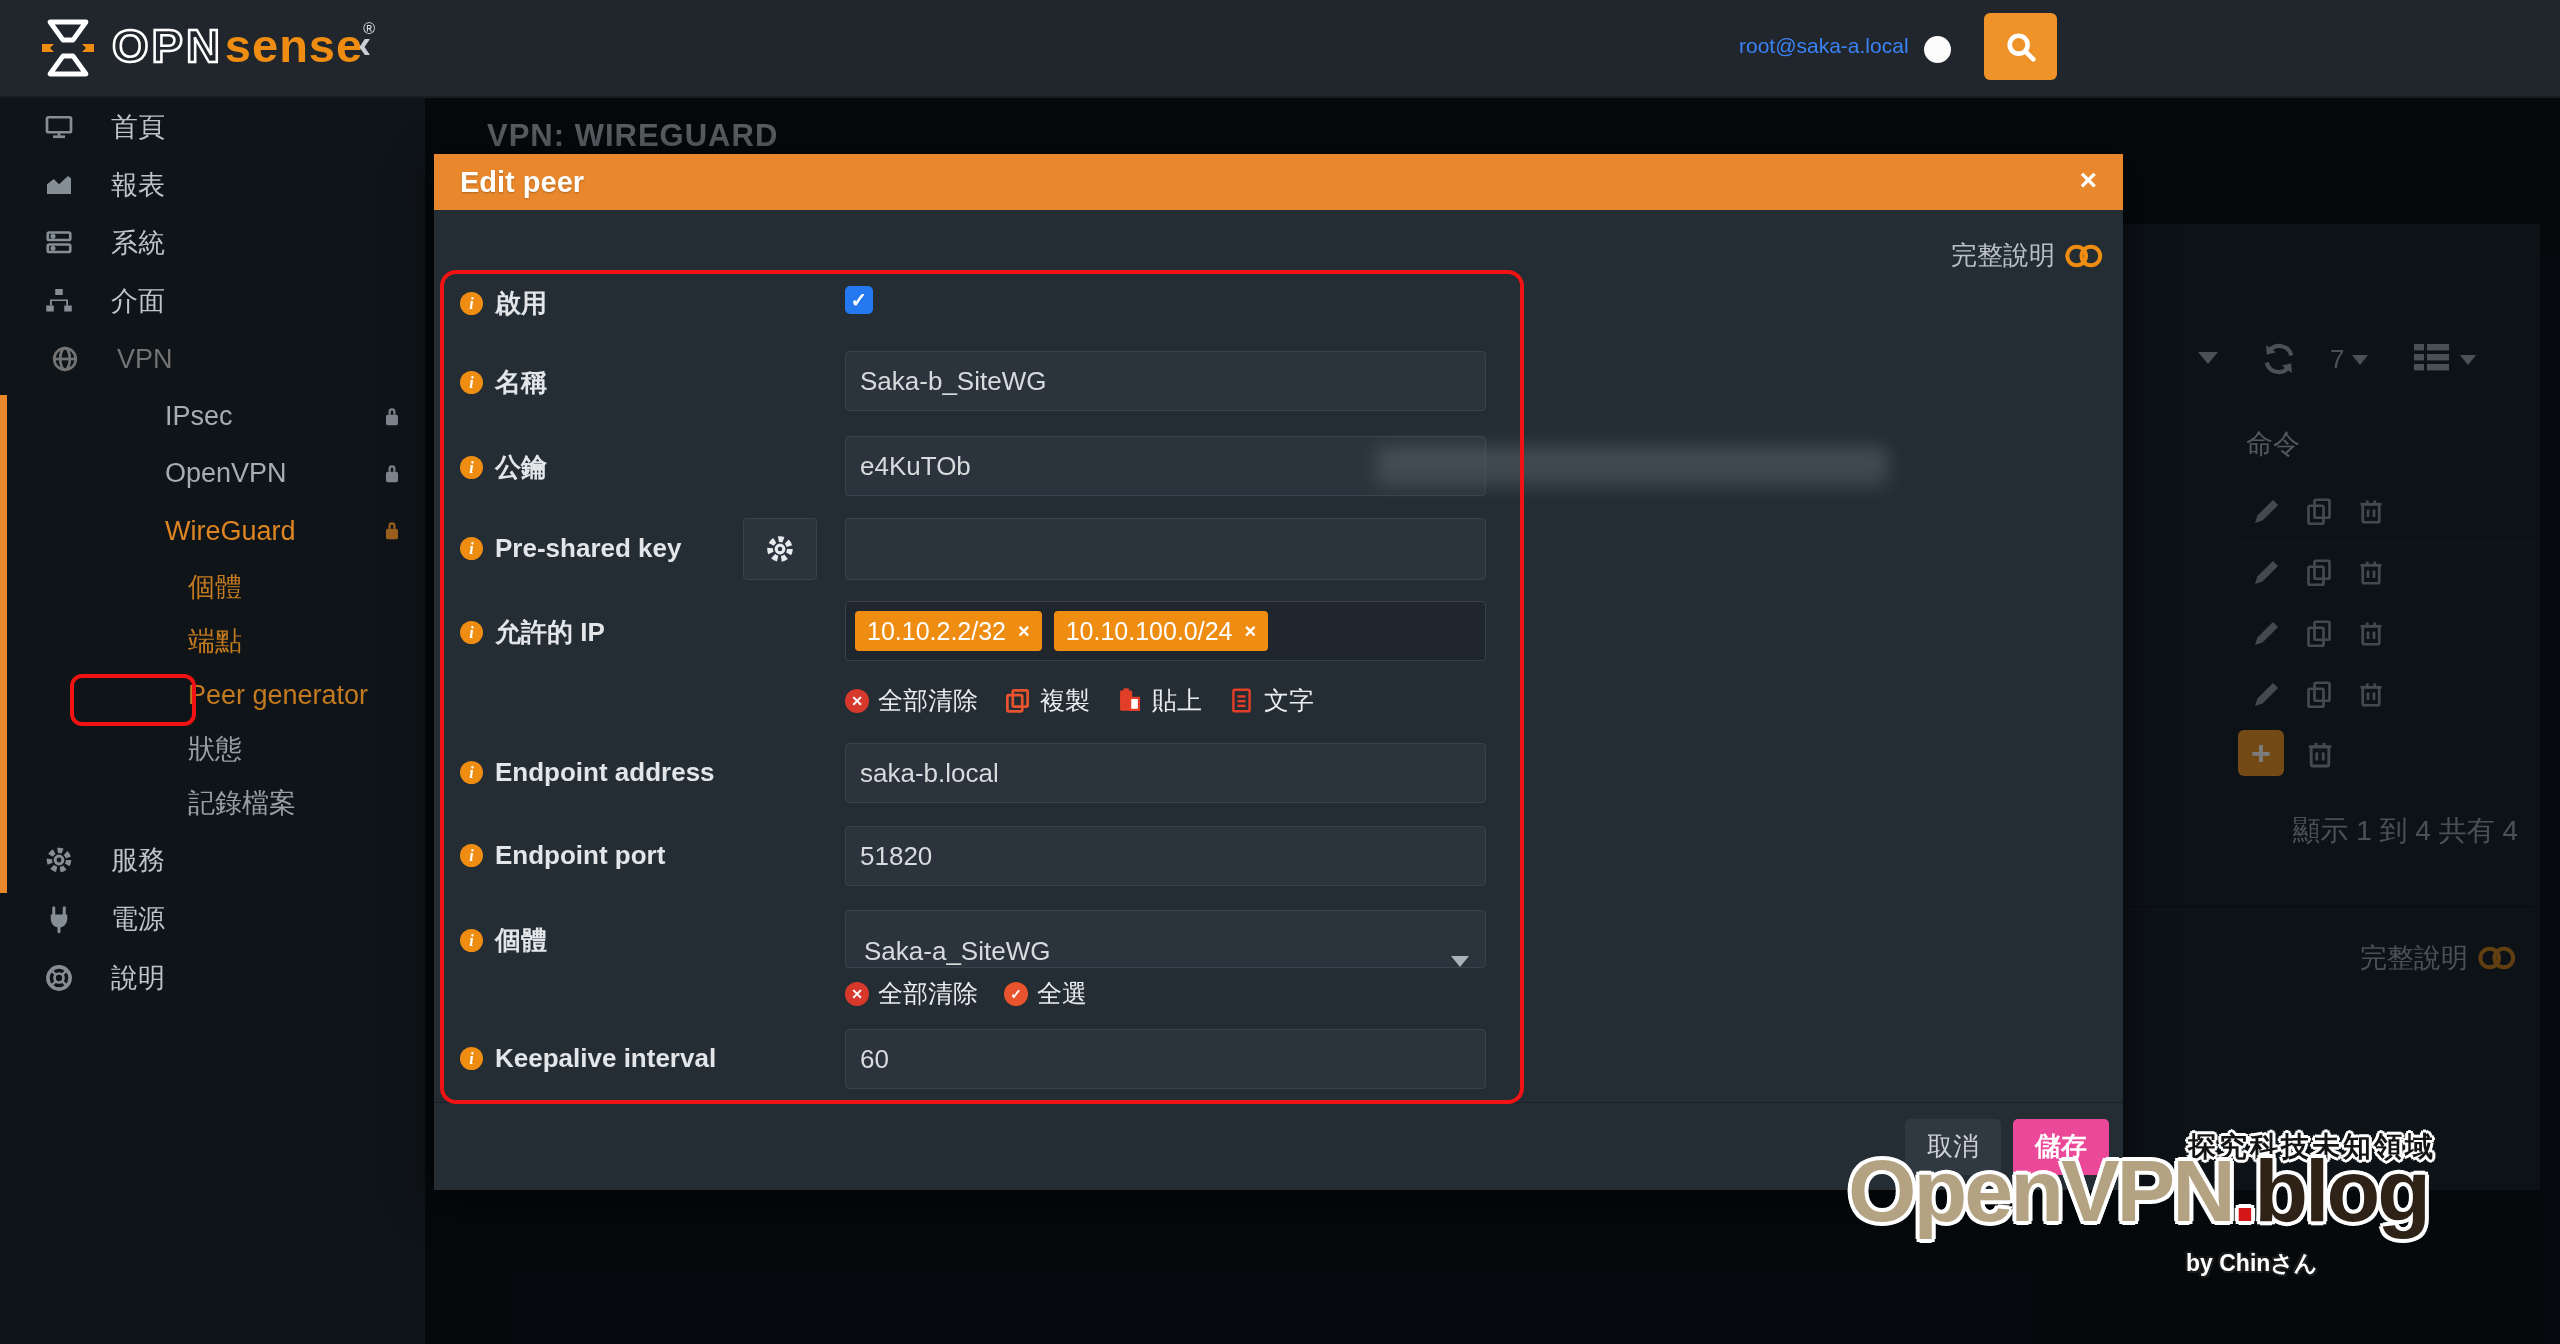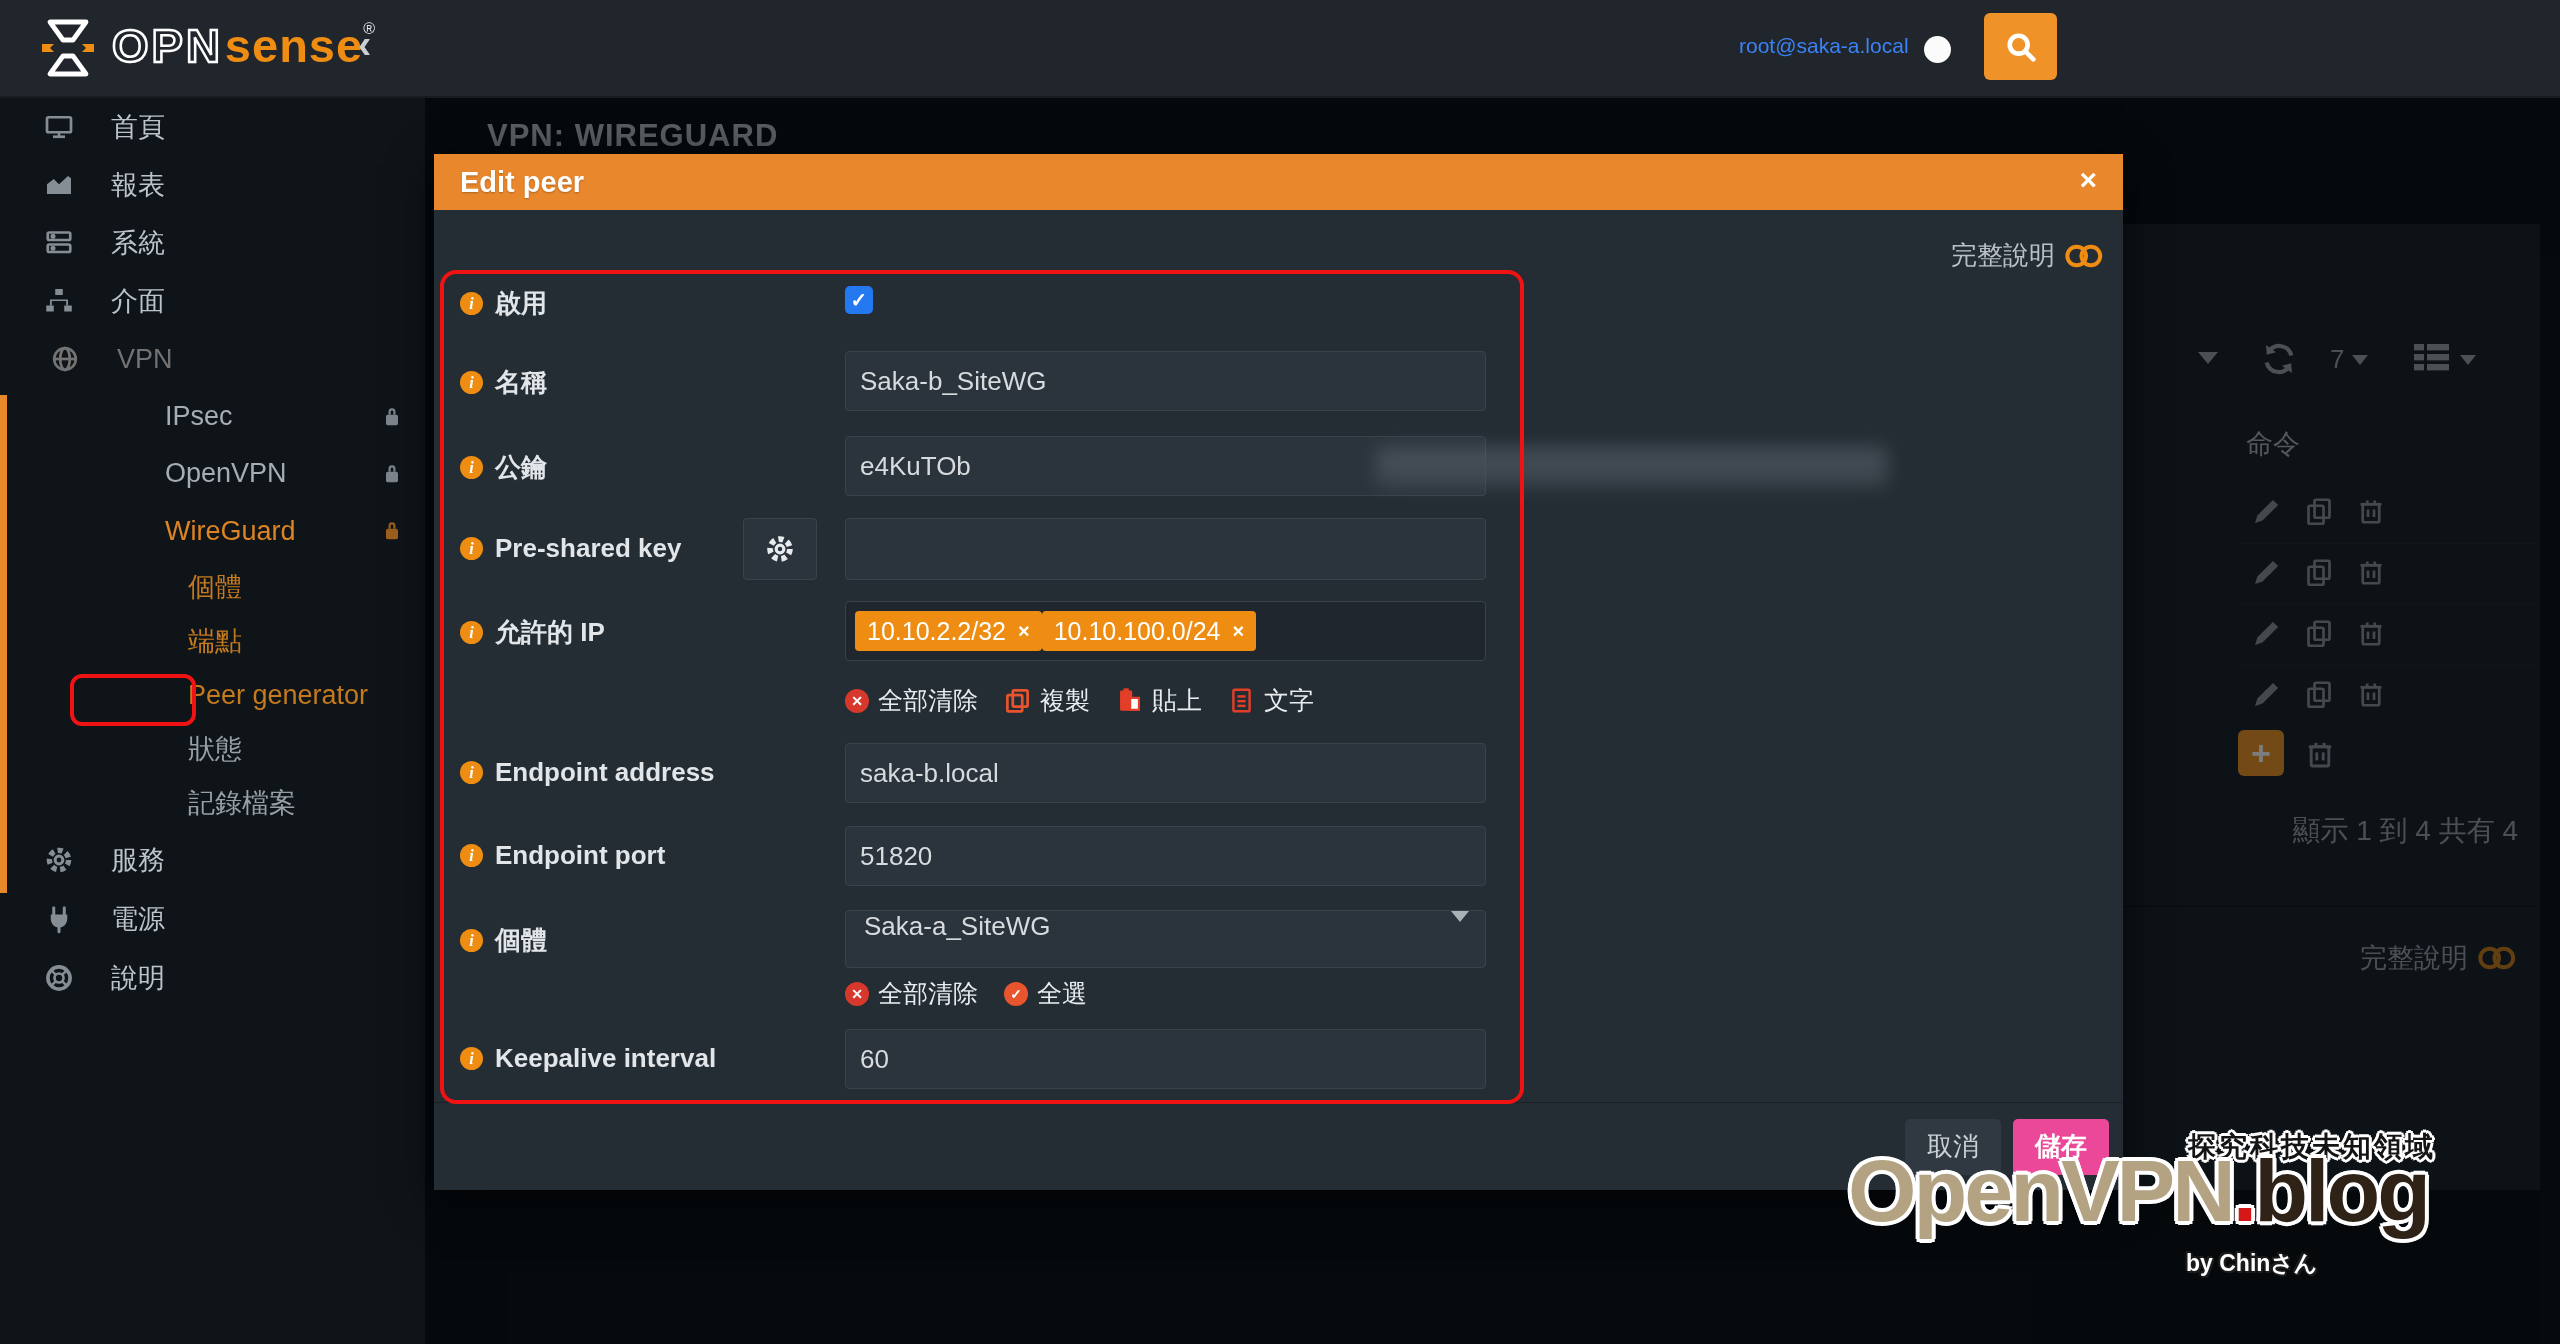--- a/index.html
+++ b/index.html
@@ -59,29 +59,29 @@
   .modal-close{position:absolute;right:20px;top:10px;font-size:30px;color:#fff;font-weight:700;background:none;border:none;line-height:1;}
   .modal-help{position:absolute;right:18px;top:84px;display:flex;align-items:center;gap:10px;color:#b9c0c6;font-size:26px;}
   .modal-help .toggle-ic{color:#ef8d13;}
   .frow{position:absolute;left:0;width:100%;}
   .flabel{position:absolute;left:26px;display:flex;align-items:center;gap:12px;color:#e2e6e9;font-size:26px;font-weight:600;white-space:nowrap;}
   .info-ic{width:23px;height:23px;min-width:23px;border-radius:50%;background:#ef8d13;color:#fff;display:flex;align-items:center;justify-content:center;font-size:16px;font-weight:700;font-family:"Liberation Serif",serif;font-style:italic;}
   .fctl{position:absolute;left:411px;}
   .tinput{width:641px;height:60px;background:#2b333c;border:1px solid #3a434d;border-radius:4px;color:#d7dbde;font-size:26px;padding:0 14px;outline:none;}
   .checkbox{width:28px;height:28px;background:#2478f0;border-radius:5px;color:#fff;font-size:20px;font-weight:700;display:flex;align-items:center;justify-content:center;}
   .gear-btn{position:absolute;left:309px;width:74px;height:62px;background:#2b333c;border:1px solid #3a434d;border-radius:4px;color:#e8ebee;display:flex;align-items:center;justify-content:center;}
-  .tagbox{width:641px;height:60px;background:#1f262e;border:1px solid #39424c;border-radius:4px;display:flex;align-items:center;gap:0;padding:0 9px;}
+  .tagbox{width:641px;height:60px;background:#1f262e;border:1px solid #39424c;border-radius:4px;display:flex;align-items:center;gap:12px;padding:0 9px;}
   .tag{height:40px;background:#ef8d13;border-radius:4px;color:#fff;font-size:25px;display:flex;align-items:center;gap:12px;padding:0 12px;white-space:nowrap;}
   .tag .x{font-size:20px;font-weight:700;}
   .link-row{display:flex;align-items:center;gap:26px;color:#e9ecee;font-size:25px;}
   .link{display:flex;align-items:center;gap:9px;white-space:nowrap;}
   .mini-circle{width:24px;height:24px;min-width:24px;border-radius:50%;display:flex;align-items:center;justify-content:center;color:#fff;font-size:14px;font-weight:800;}
   .c-red{background:#d7382c;}
   .c-orange{background:#e8542e;}
-  .selectbox{width:641px;height:58px;background:#2b333c;border:1px solid #3a434d;border-radius:4px;color:#d7dbde;font-size:26px;display:flex;align-items:flex-start;padding:0 18px;position:relative;}
+  .selectbox{width:641px;height:58px;background:#2b333c;border:1px solid #3a434d;border-radius:4px;color:#d7dbde;font-size:26px;display:flex;align-items:flex-end;padding:0 18px;position:relative;}
   .selectbox .caret{position:absolute;right:16px;border-left:9px solid transparent;border-right:9px solid transparent;border-top:11px solid #aab1b7;}
   .blurbar{position:absolute;left:530px;top:10px;width:512px;height:40px;border-radius:8px;background:linear-gradient(180deg,#5d656f,#49515a);filter:blur(9px);opacity:.6;}
   .pubkey-text{position:relative;z-index:1;text-align:center;}
   .modal-footer{position:absolute;left:0;top:948px;width:100%;height:88px;border-top:1px solid #1a2026;display:flex;justify-content:flex-end;align-items:center;gap:12px;padding-right:14px;}
   .btn{height:56px;border:none;border-radius:5px;font-size:26px;padding:0 22px;}
   .btn-cancel{background:#303841;color:#ccd1d6;}
   .btn-save{background:#ec4899;color:#fff;font-weight:600;}
 
   
   .anno{position:absolute;border:4px solid #f11313;z-index:20;pointer-events:none;}

